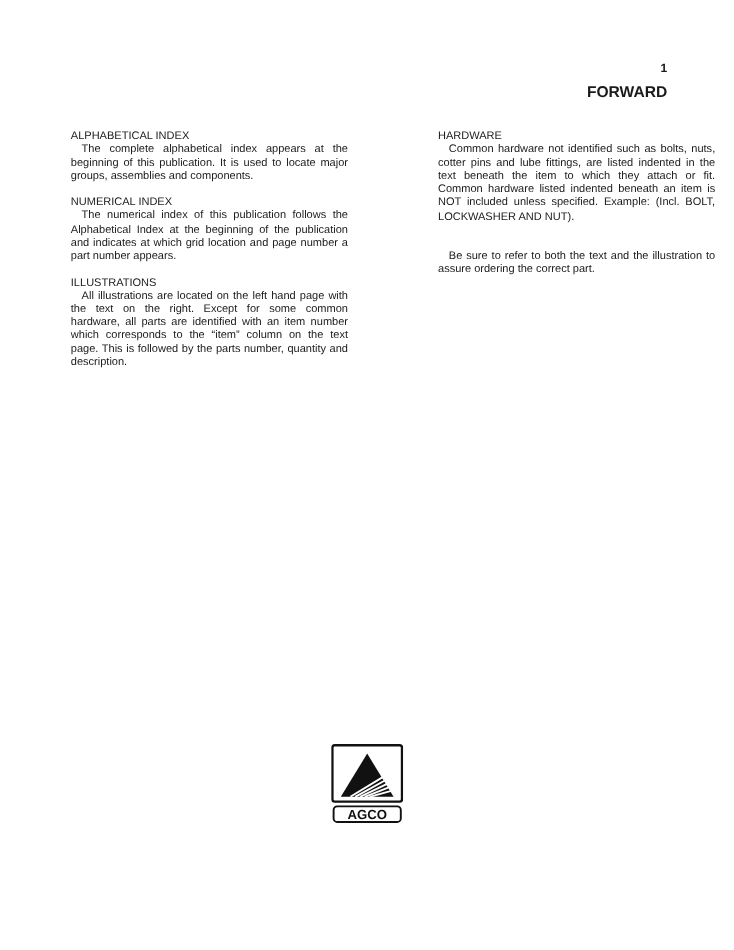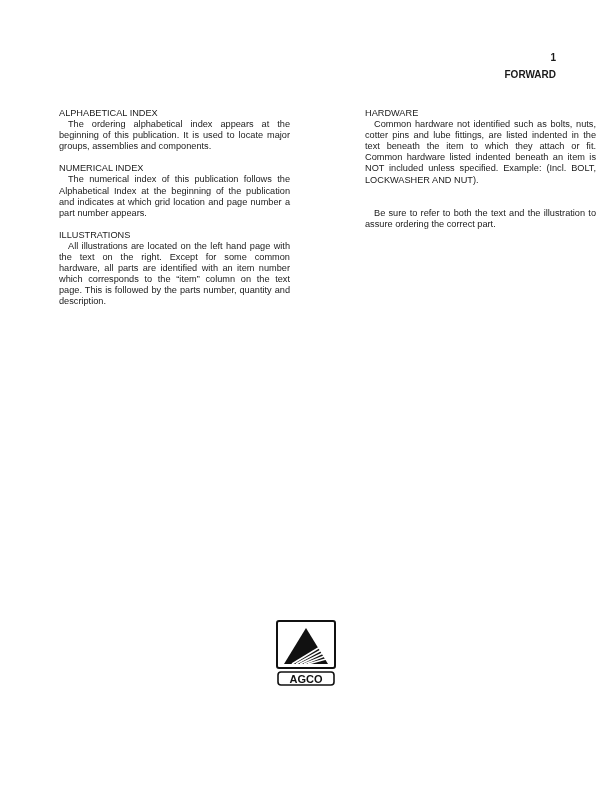--- a/index.html
+++ b/index.html
@@ -20,21 +20,21 @@
       right: 56px;
       top: 52px;
       font-size: 10px;
       font-weight: bold;
       text-align: right;
     }
     .page-title {
       position: absolute;
       right: 56px;
       top: 69px;
-      font-size: 10px;
+      font-size: 13px;
       font-weight: bold;
       text-align: right;
       padding-left: 36px;
     }
     .column {
       position: absolute;
       top: 108px;
       width: 231px;
       font-size: 9.2px;
       line-height: 11.1px;
@@ -65,21 +65,21 @@
   </style>
 </head>
 <body>
 
 <div class="page-number">1</div>
 <div class="page-title">FORWARD</div>
 
 <div class="column col-left">
   <div class="section">
     <p class="section-heading">ALPHABETICAL INDEX</p>
-    <p class="section-body">The ordering alphabetical index appears at the beginning of this publication. It is used to locate major groups, assemblies and components.</p>
+    <p class="section-body">The complete alphabetical index appears at the beginning of this publication. It is used to locate major groups, assemblies and components.</p>
   </div>
   <div class="gap-1"></div>
   <div class="section">
     <p class="section-heading">NUMERICAL INDEX</p>
     <p class="section-body">The numerical index of this publication follows the Alphabetical Index at the beginning of the publication and indicates at which grid location and page number a part number appears.</p>
   </div>
   <div class="gap-1"></div>
   <div class="section">
     <p class="section-heading">ILLUSTRATIONS</p>
     <p class="section-body">All illustrations are located on the left hand page with the text on the right. Except for some common hardware, all parts are identified with an item number which corresponds to the “item” column on the text page. This is followed by the parts number, quantity and description.</p>

